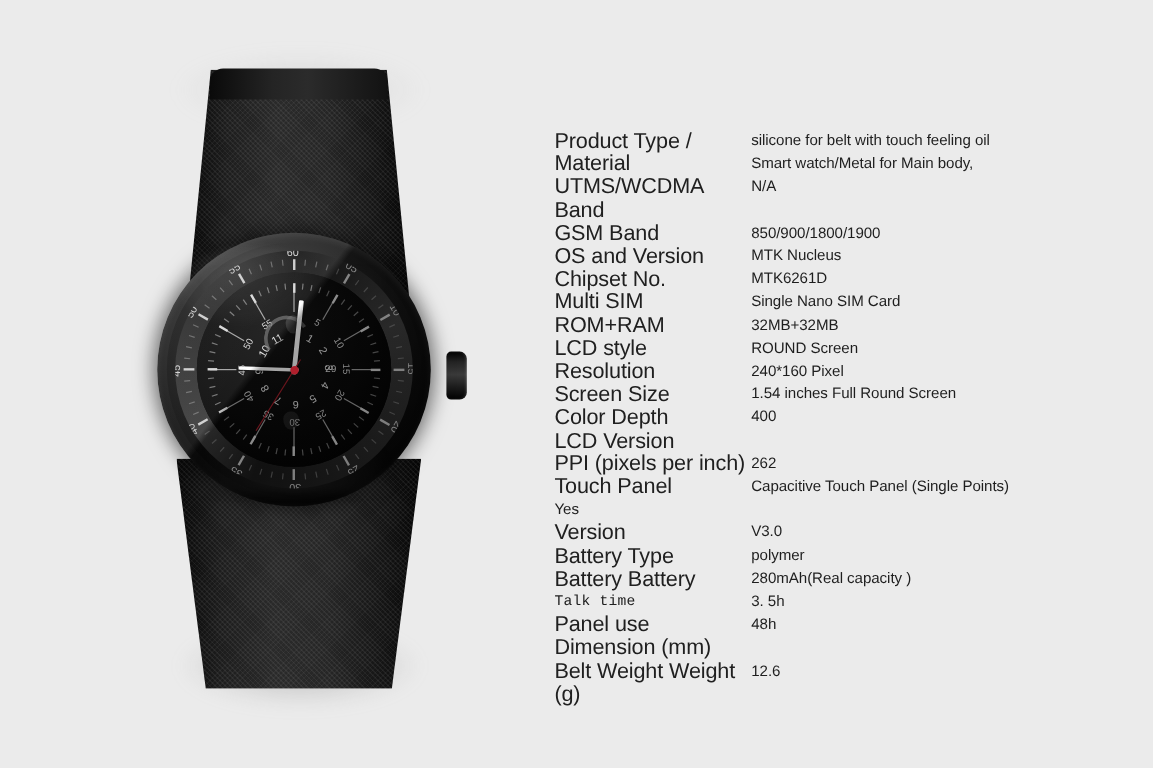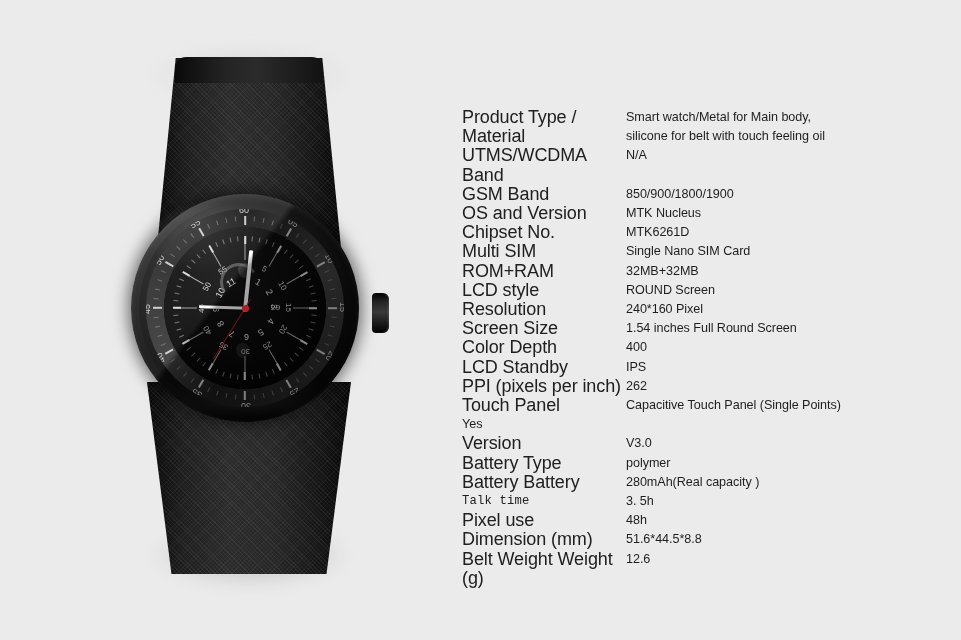--- a/index.html
+++ b/index.html
@@ -517,22 +517,22 @@
     </div>
 
     <div class="glass-glare"></div>
     <div class="glass-sheen"></div>
   </div>
 
   <div id="spec-panel">
       <div class="spec-row tall">
         <div class="spec-label">Product Type / Material</div>
         <div class="spec-value">
+          <span class="vline">silicone for belt with touch feeling oil</span>
           <span class="vline">Smart watch/Metal for Main body,</span>
-          <span class="vline">silicone for belt with touch feeling oil</span>
         </div>
       </div>
       <div class="spec-row">
         <div class="spec-label">UTMS/WCDMA Band</div>
         <div class="spec-value">N/A</div>
       </div>
       <div class="spec-row">
         <div class="spec-label">GSM Band</div>
         <div class="spec-value">850/900/1800/1900</div>
       </div>
@@ -562,22 +562,21 @@
       </div>
       <div class="spec-row">
         <div class="spec-label">Screen Size</div>
         <div class="spec-value">1.54 inches Full Round Screen</div>
       </div>
       <div class="spec-row">
         <div class="spec-label">Color Depth</div>
         <div class="spec-value">400</div>
       </div>
       <div class="spec-row">
-        <div class="spec-label">LCD Standby</div>
-        <div class="spec-value">IPS</div>
+        <div class="spec-label">LCD Version</div>
       </div>
       <div class="spec-row">
         <div class="spec-label">PPI (pixels per inch)</div>
         <div class="spec-value">262</div>
       </div>
       <div class="spec-row">
         <div class="spec-label">Touch Panel</div>
         <div class="spec-value">Capacitive Touch Panel (Single Points)</div>
       </div>
       <div class="spec-row">
@@ -593,26 +592,25 @@
       </div>
       <div class="spec-row">
         <div class="spec-label">Battery Battery</div>
         <div class="spec-value">280mAh(Real capacity )</div>
       </div>
       <div class="spec-row">
         <div class="spec-label mono">Talk time</div>
         <div class="spec-value">3. 5h</div>
       </div>
       <div class="spec-row">
-        <div class="spec-label">Pixel use</div>
+        <div class="spec-label">Panel use</div>
         <div class="spec-value">48h</div>
       </div>
       <div class="spec-row">
         <div class="spec-label">Dimension (mm)</div>
-        <div class="spec-value">51.6*44.5*8.8</div>
       </div>
       <div class="spec-row">
         <div class="spec-label">Belt Weight  Weight (g)</div>
         <div class="spec-value">12.6</div>
       </div>
     </div>
 
 </div>
 
 </body></html>

